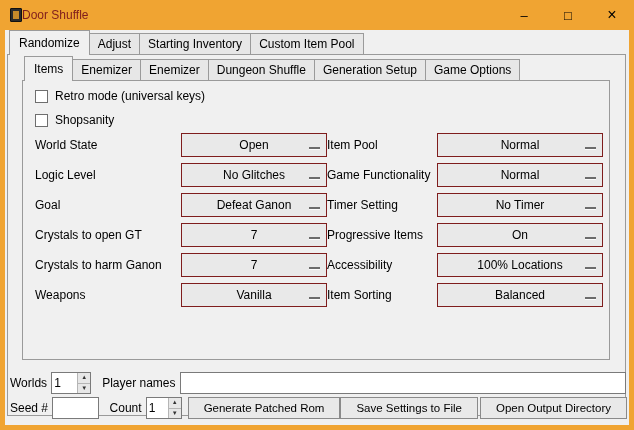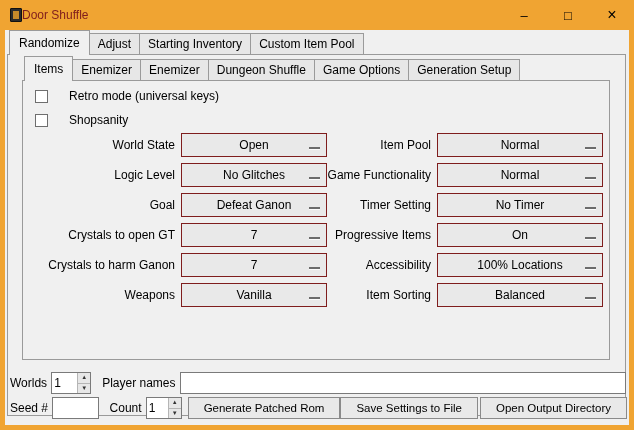--- a/index.html
+++ b/index.html
@@ -31,30 +31,30 @@
 
   .tabs-outer { left:4px; top:1px; }
   .page-outer { position:absolute; left:2px; top:24px; width:619px; height:362px;
                 border:1px solid #9a9a9a; background:#f0f0f0; }
 
   .tabs-inner { left:16px; top:2px; }
   .page-inner { position:absolute; left:14px; top:25px; width:588px; height:280px;
                 border:1px solid #9a9a9a; background:#f0f0f0; }
 
   
-  .cb-row { position:absolute; left:12px; display:flex; align-items:center;gap:14px; }
+  .cb-row { position:absolute; left:12px; display:flex; align-items:center; }
   .cb-row.r1 { top:8px; }
   .cb-row.r2 { top:32px; }
   .checkbox { width:13px; height:13px; background:#fff; border:1px solid #6e6e6e; margin-right:7px; }
   .cb-label { white-space:nowrap; }
 
   
   .options { position:absolute; left:0; top:52px; right:0; }
   .opt-row { display:flex; align-items:center; height:24px; margin:0 0 6px 12px; }
-  .opt-label { text-align:right; margin-right:6px; white-space:nowrap; overflow:hidden; }
+  .opt-label { margin-right:6px; white-space:nowrap; overflow:hidden; }
   .opt-label.l { width:140px; }
   .opt-label.r { width:104px; }
   .dd { position:relative; height:24px; background:#e9e9e9; border:1px solid #7f1d1d;
         display:flex; align-items:center; justify-content:center; cursor:default; }
   .dd.l { width:146px; }
   .dd.r { width:166px; }
   .dd-value { white-space:nowrap; }
   .dd-indicator { position:absolute; right:6px; top:13px; width:11px; height:2px;
                   background:#6b6b6b; box-shadow:0 1px 0 #fbfbfb; }
 
@@ -104,22 +104,22 @@
       <div class="tab">Custom Item Pool</div>
     </div>
 
     <div class="page-outer">
 
       <div class="tabbar tabs-inner">
         <div class="tab selected">Items</div>
         <div class="tab">Enemizer</div>
         <div class="tab">Enemizer</div>
         <div class="tab">Dungeon Shuffle</div>
+        <div class="tab">Generation Setup</div>
         <div class="tab">Game Options</div>
-        <div class="tab">Generation Setup</div>
       </div>
 
       <div class="page-inner">
 
         <div class="cb-row r1">
           <span class="checkbox"></span>
           <span class="cb-label">Retro mode (universal keys)</span>
         </div>
         <div class="cb-row r2">
           <span class="checkbox"></span>

